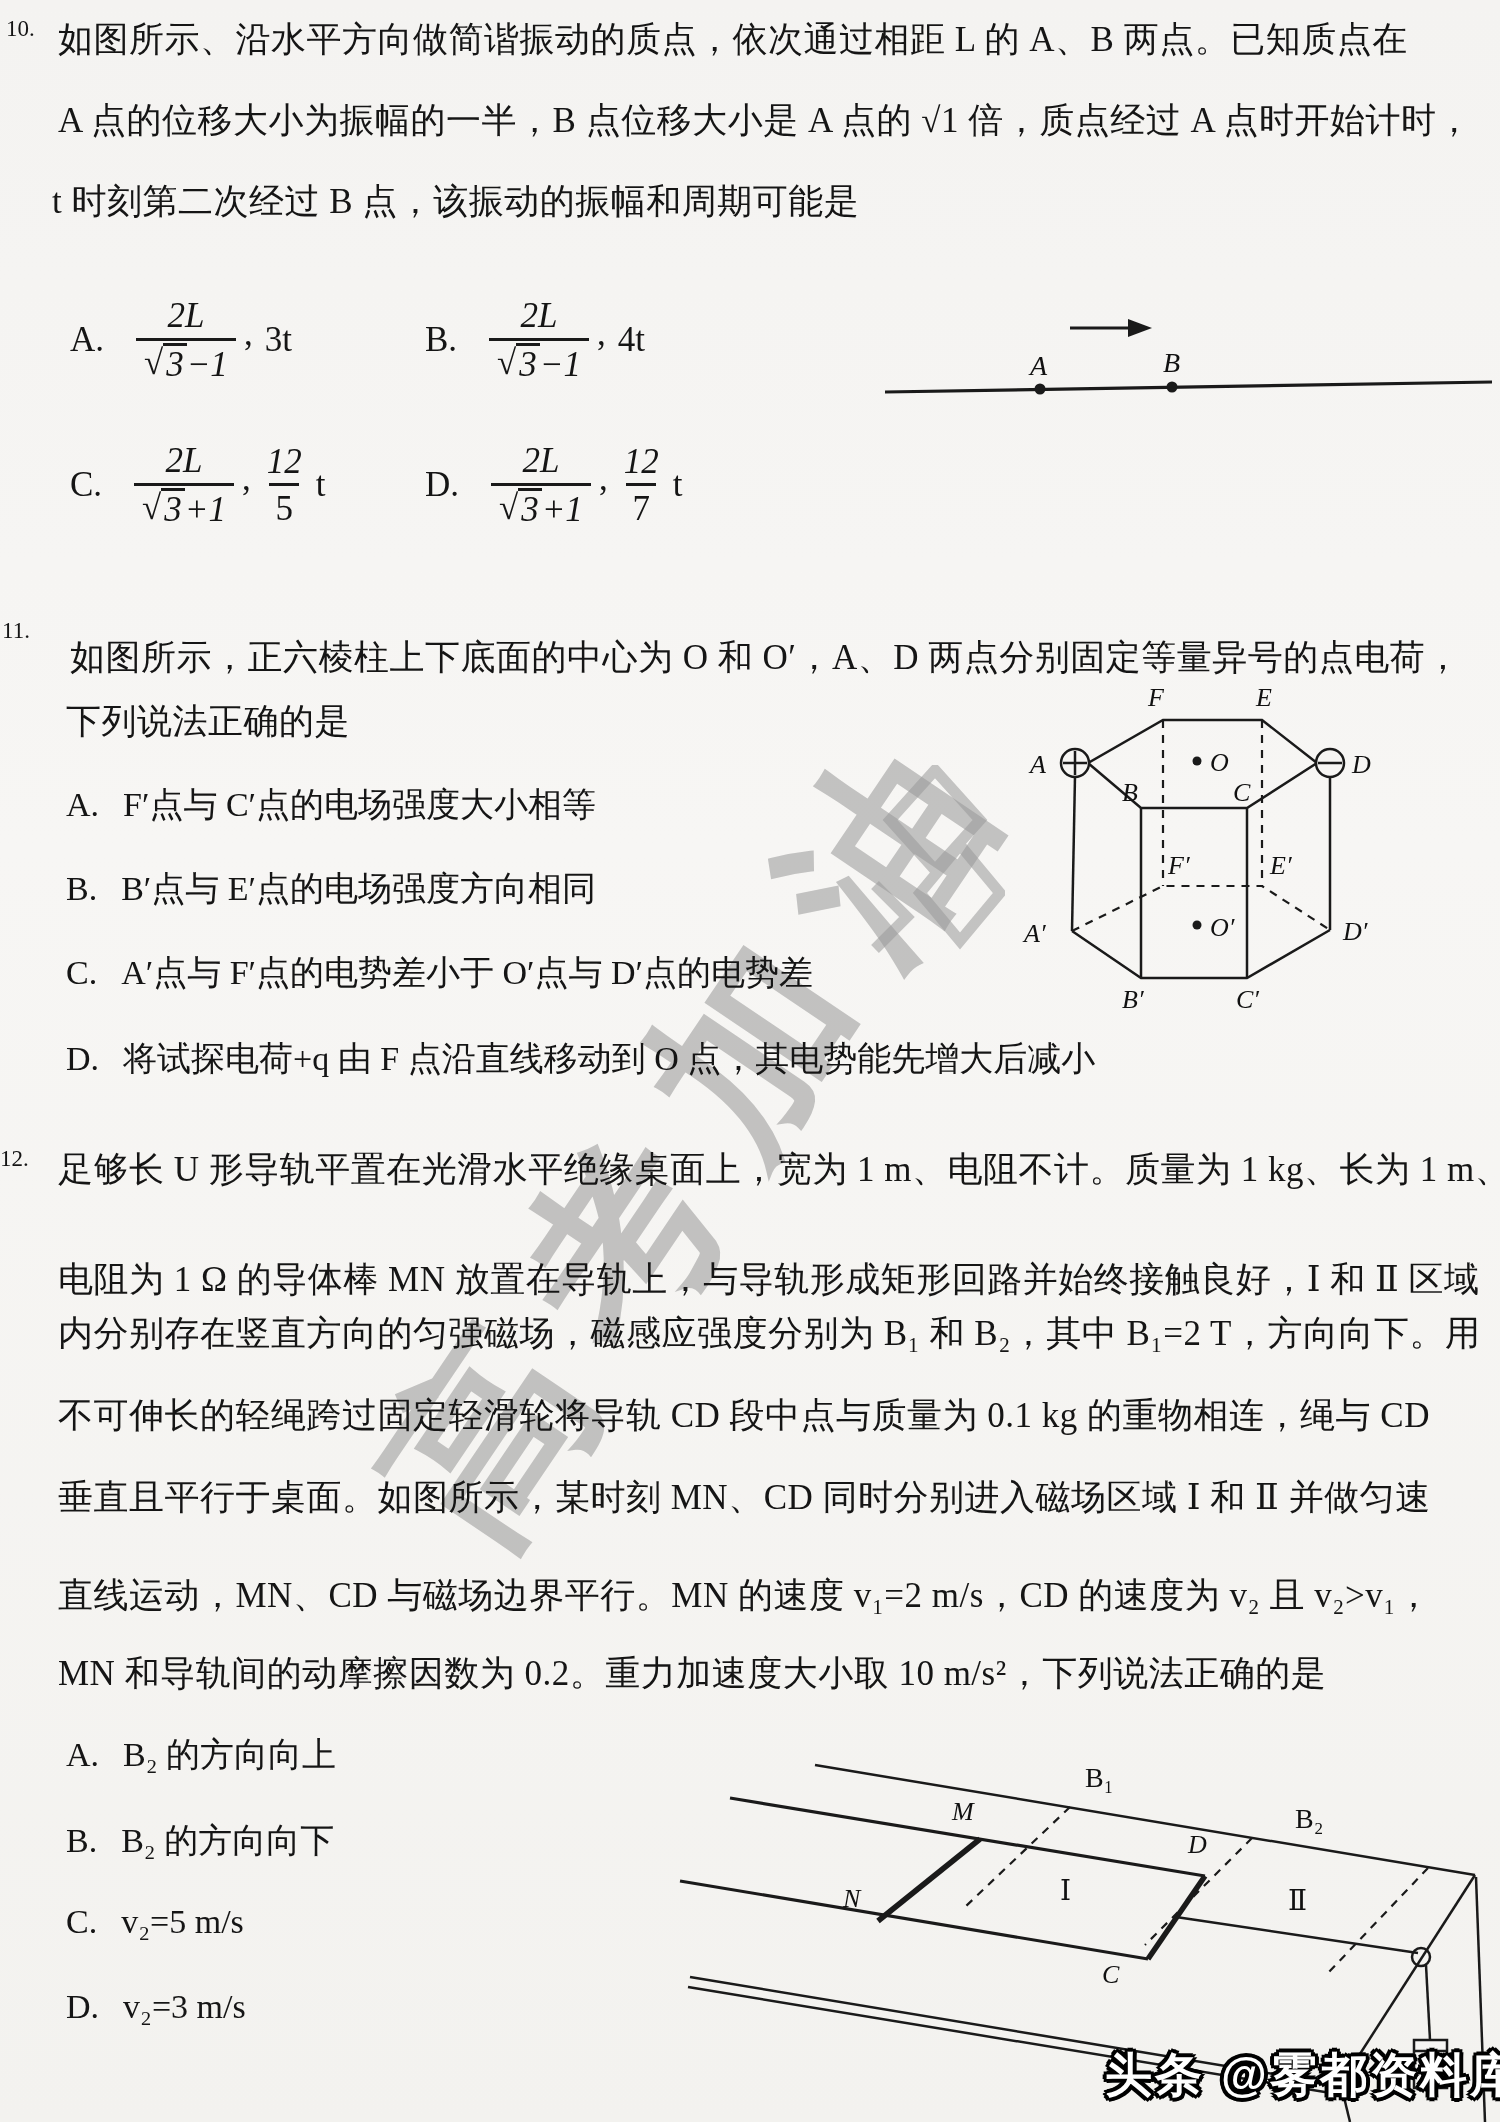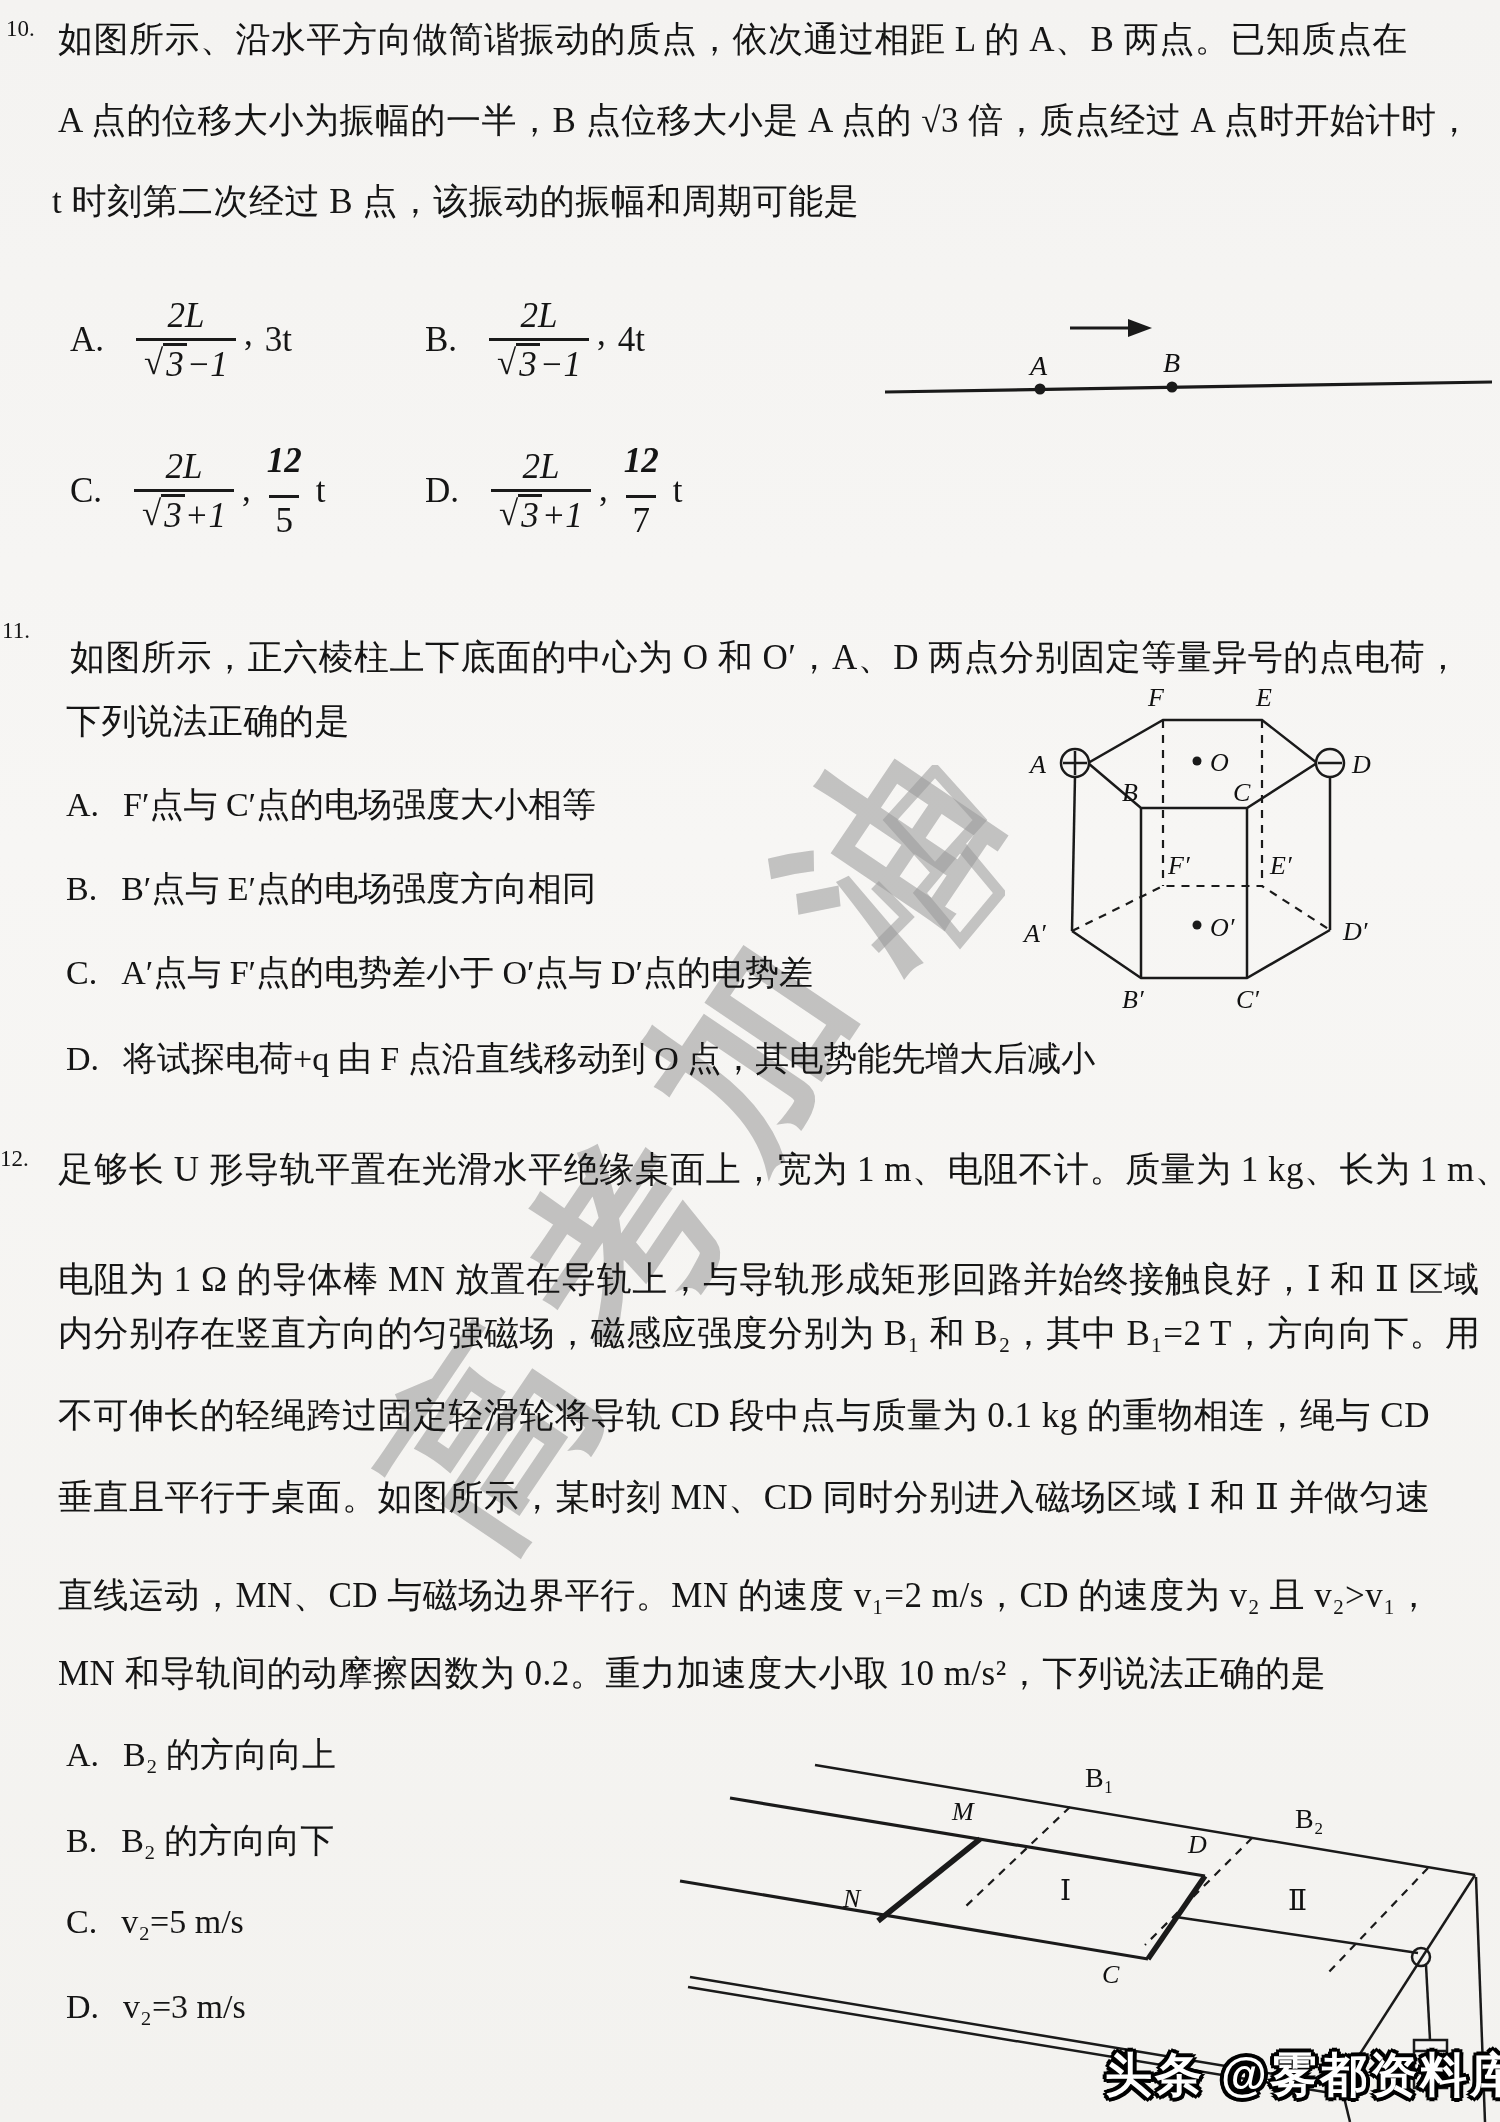--- a/index.html
+++ b/index.html
@@ -40,21 +40,21 @@
   .frac .num{display:block;padding:0 12px 5px;line-height:1;}
   .frac .den{
     display:inline-flex;align-items:flex-end;
     border-top:3px solid #1a1a1a;
     padding:6px 8px 0;line-height:1;
   }
   .sqrtsign{font-style:normal;transform:translateY(-2px);}
   .rad{border-top:3px solid #1a1a1a;padding:1px 3px 0;margin-top:-6px;}
   .sep{margin:0 4px 0 2px;align-self:flex-end;padding-bottom:28px;}
   .tail{margin-left:8px;}
-  .tailfrac .num{padding:0 6px 17px;font-weight:bold;}
+  .tailfrac .num{padding:0 6px 4px;}
   .tailfrac .den{padding:5px 6px 0;font-style:normal;}
   
   .txtopt{
     position:absolute;
     font-size:34px;
     white-space:nowrap;
   }
   .txtopt .olabel{display:inline-block;margin-right:24px;}
   
   svg.fig{position:absolute;overflow:visible;}
@@ -107,21 +107,21 @@
     <g fill="none" stroke="#9a9a9a" stroke-width="11">
       <path d="M70 5 L115 55 L70 105 L25 55 Z"></path>
       <path d="M95 80 L135 128 L95 176 L55 128 Z"></path>
       <path d="M10 120 L42 152 L10 184"></path>
     </g>
   </svg>
 
   <section>
     <div class="qnum" style="left:6px;top:16px;">10.</div>
     <div class="line" style="left:58px;top:16px;text-align:center;">如图所示、沿水平方向做简谐振动的质点，依次通过相距 L 的 A、B 两点。已知质点在</div>
-    <div class="line" style="left:58px;top:97px;">A 点的位移大小为振幅的一半，B 点位移大小是 A 点的 √3 倍，质点经过 A 点时开始计时，</div>
+    <div class="line" style="left:58px;top:97px;">A 点的位移大小为振幅的一半，B 点位移大小是 A 点的 √1 倍，质点经过 A 点时开始计时，</div>
     <div class="line" style="left:52px;top:178px;">t 时刻第二次经过 B 点，该振动的振幅和周期可能是</div>
 
     <svg class="fig" style="left:880px;top:295px;" width="620" height="120" viewBox="0 0 620 120">
       <line class="s3" x1="5" y1="97" x2="612" y2="87"></line>
       <circle class="dot" cx="160" cy="94" r="5.5"></circle>
       <circle class="dot" cx="292" cy="92" r="5.5"></circle>
       <line class="s3" x1="190" y1="33" x2="250" y2="33"></line>
       <polygon class="dot" points="248,24 272,33 248,42"></polygon>
       <text class="flabel" x="150" y="80">A</text>
       <text class="flabel" x="283" y="77">B</text>

